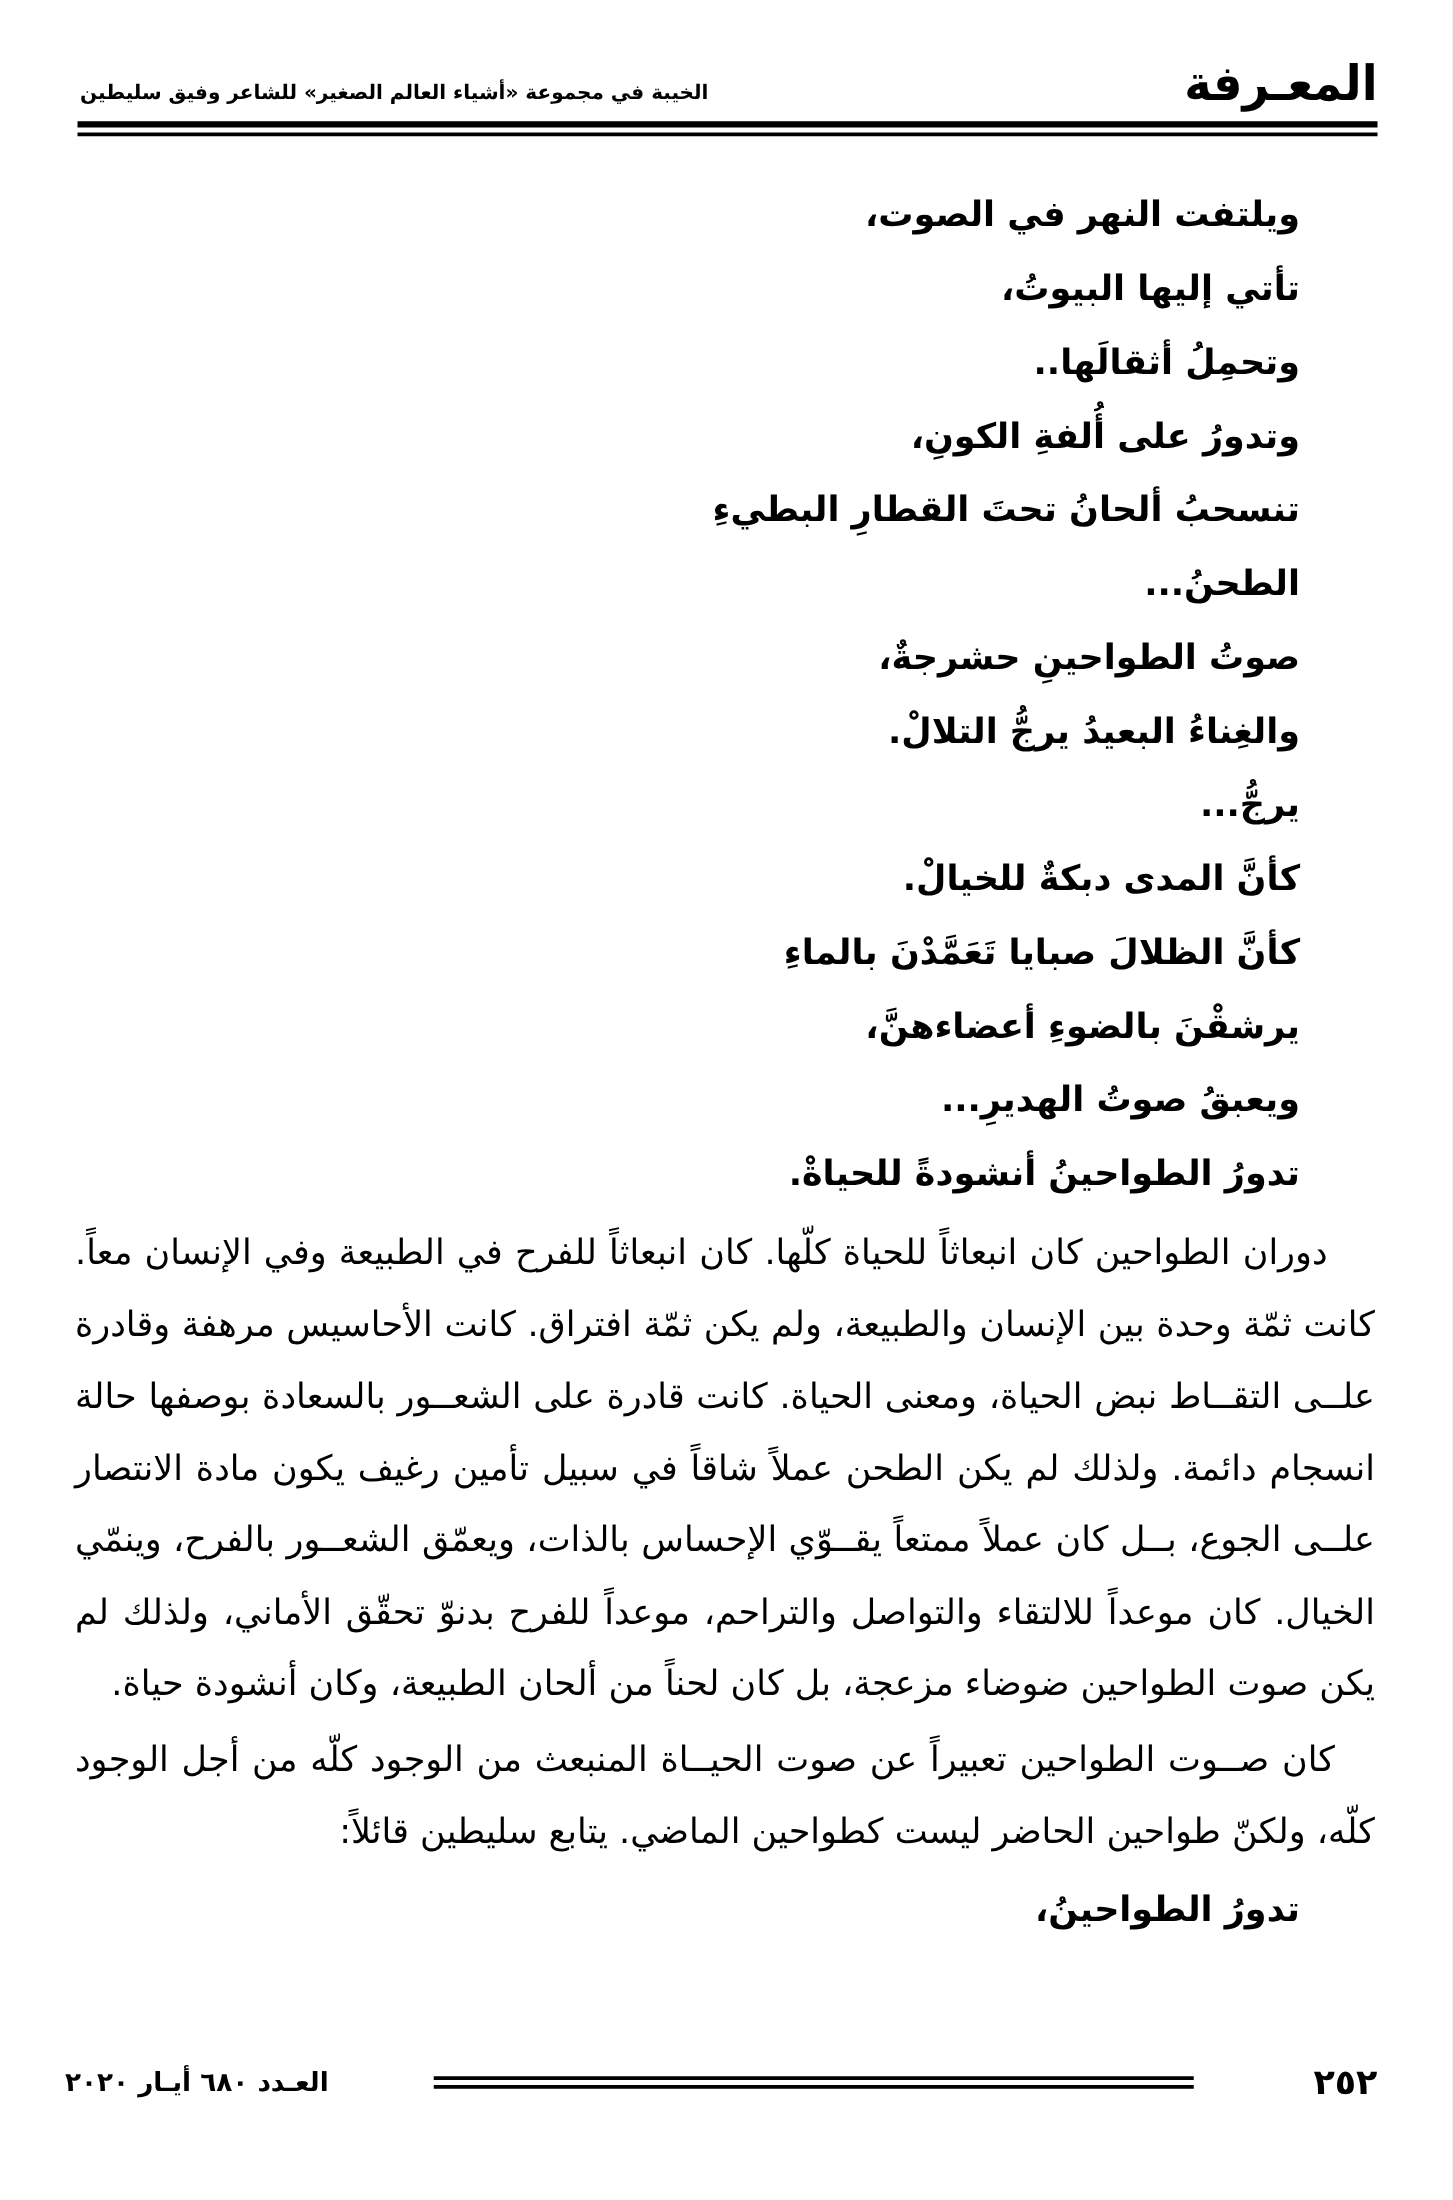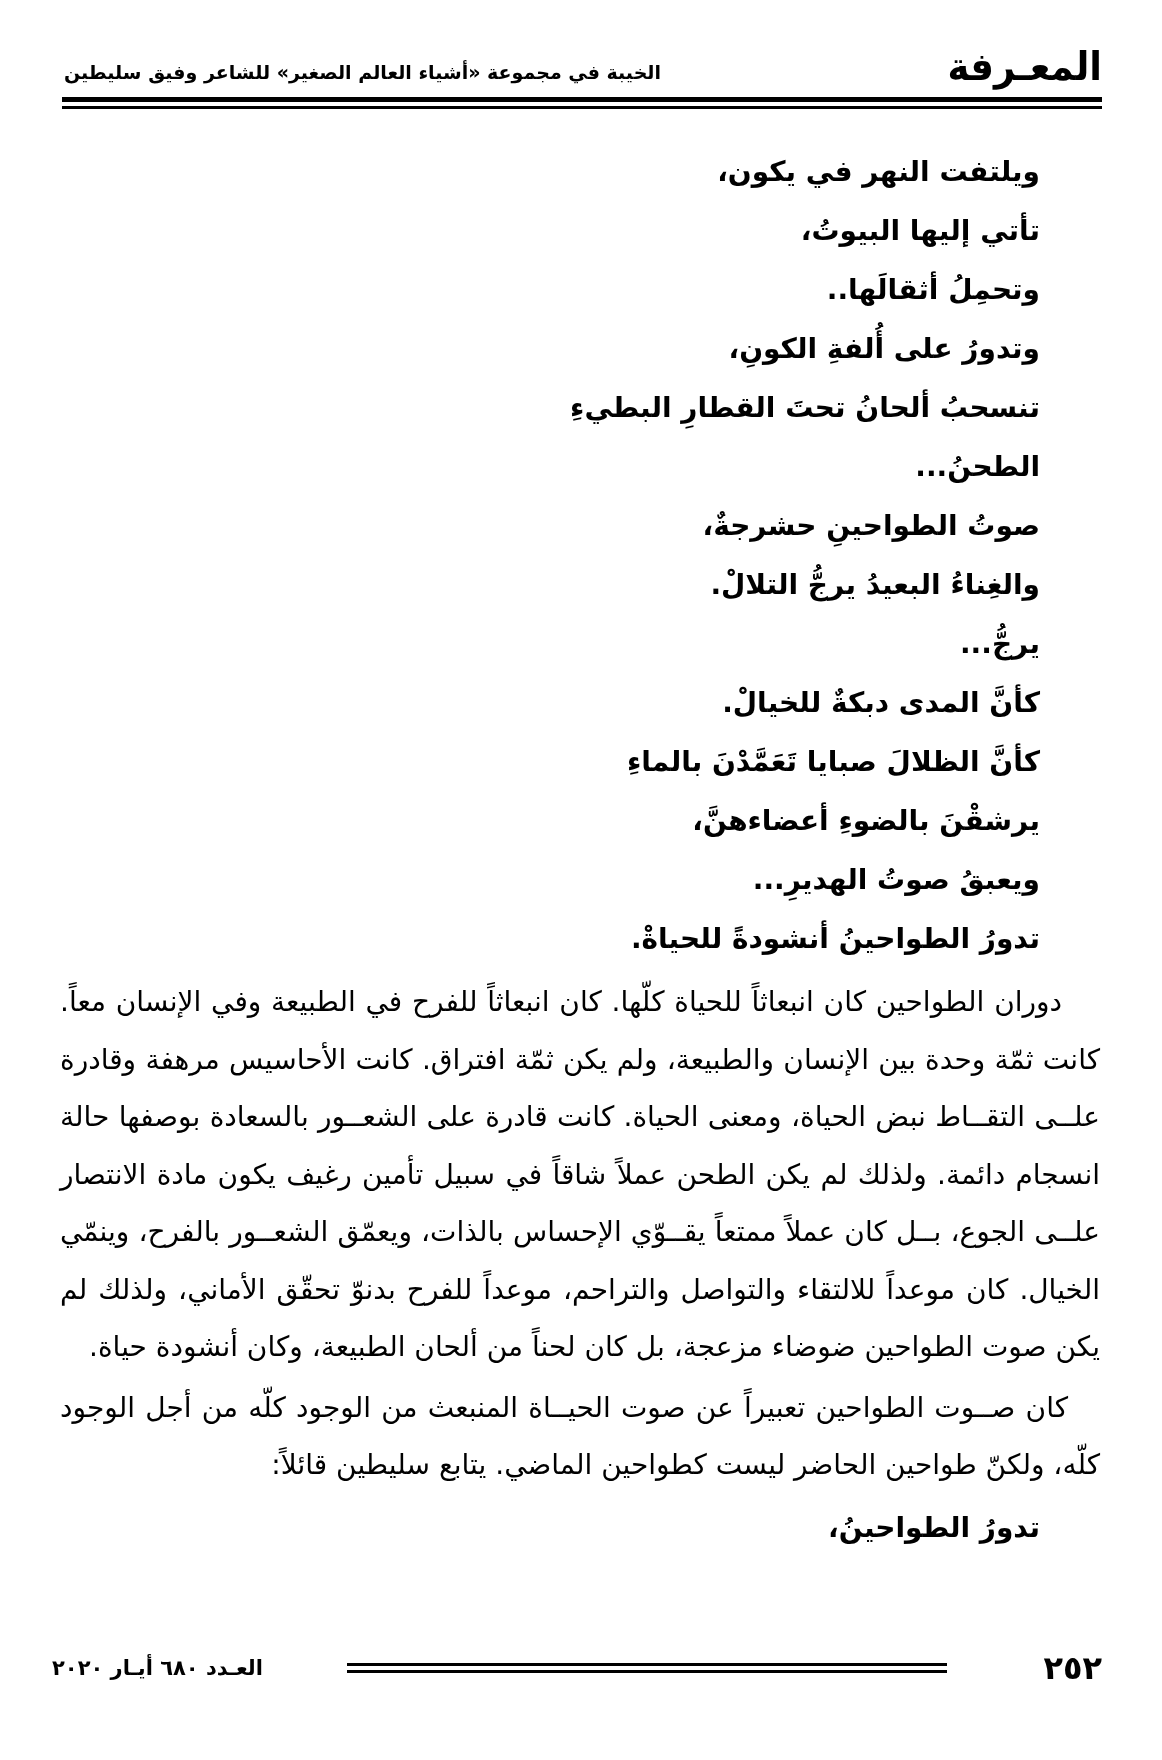--- a/index.html
+++ b/index.html
@@ -26,21 +26,21 @@
     padding: 48px 60px 0 64px;
   }
   .logo {
     font-size: 37px;
     font-weight: bold;
     letter-spacing: -1px;
     line-height: 1;
     transform: scaleY(1.05);
   }
   .running-title {
-    font-size: 19px;
+    font-size: 16px;
     font-weight: bold;
     line-height: 1;
     padding-bottom: 2px;
   }
   .double-rule {
     border-top: 5px solid #000;
     border-bottom: 3px solid #000;
     height: 4px;
     margin: 12px 60px 0 62px;
   }
@@ -78,21 +78,21 @@
   
   .footer {
     position: absolute;
     top: 1652px;
     right: 60px;
     left: 52px;
     display: flex;
     align-items: center;
   }
   .page-number {
-    font-size: 32px;
+    font-size: 28px;
     font-weight: bold;
     line-height: 1;
   }
   .footer-rule {
     flex: 1;
     border-top: 3px solid #000;
     border-bottom: 3px solid #000;
     height: 4px;
     margin-right: 96px;  
     margin-left: 84px;   
@@ -110,21 +110,21 @@
 <div class="page">
 
   <div class="header">
     <div class="logo">المعـرفة</div>
     <div class="running-title">الخيبة في مجموعة «أشياء العالم الصغير» للشاعر وفيق سليطين</div>
   </div>
 
   <div class="double-rule"></div>
 
   <div class="poem">
-    <div class="poem-line">ويلتفت النهر في يكون،</div>
+    <div class="poem-line">ويلتفت النهر في الصوت،</div>
     <div class="poem-line">تأتي إليها البيوتُ،</div>
     <div class="poem-line">وتحمِلُ أثقالَها..</div>
     <div class="poem-line">وتدورُ على أُلفةِ الكونِ،</div>
     <div class="poem-line">تنسحبُ ألحانُ تحتَ القطارِ البطيءِ</div>
     <div class="poem-line">الطحنُ...</div>
     <div class="poem-line">صوتُ الطواحينِ حشرجةٌ،</div>
     <div class="poem-line">والغِناءُ البعيدُ يرجُّ التلالْ.</div>
     <div class="poem-line">يرجُّ...</div>
     <div class="poem-line">كأنَّ المدى دبكةٌ للخيالْ.</div>
     <div class="poem-line">كأنَّ الظلالَ صبايا تَعَمَّدْنَ بالماءِ</div>

